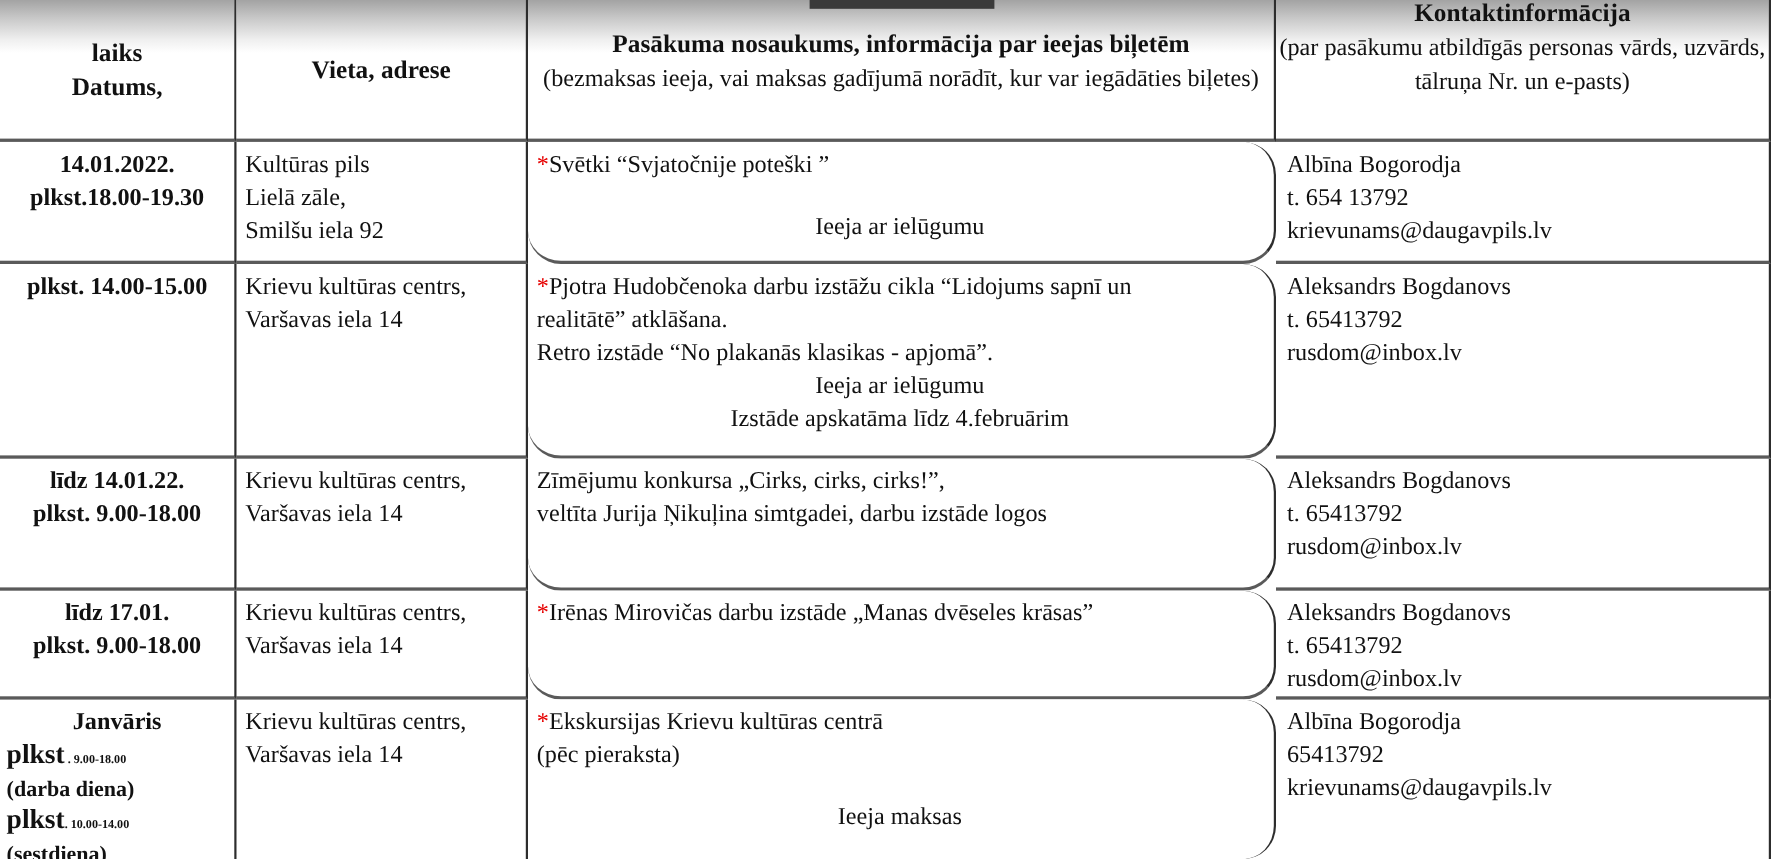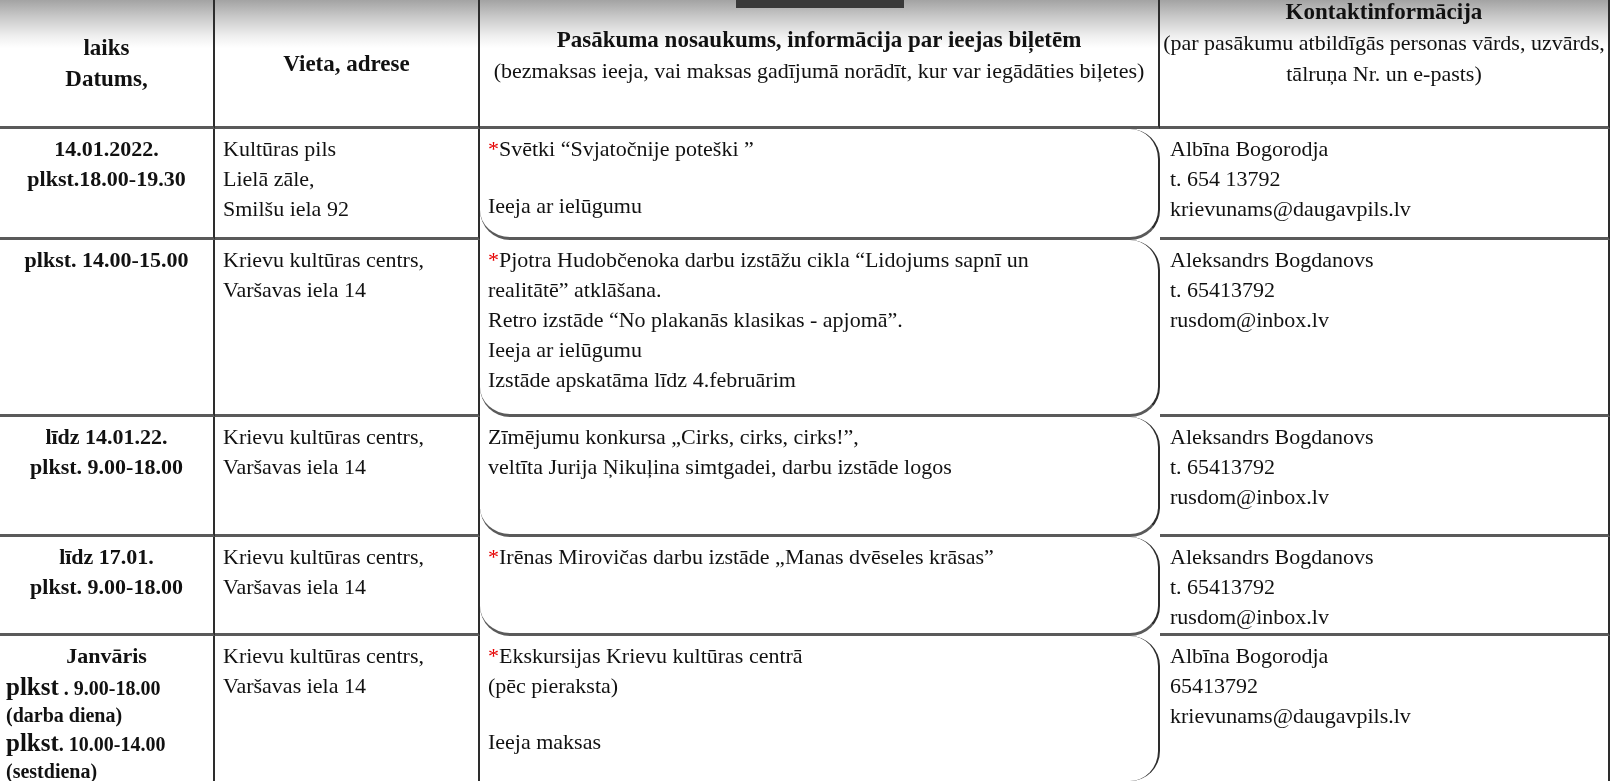--- a/index.html
+++ b/index.html
@@ -36,28 +36,28 @@
   }
   .hdr .b{font-weight:bold;font-size:23px;}
   .hdr-flex{display:flex;flex-direction:column;justify-content:center;height:100%;}
   .hdr-top3{padding-top:24px;}
   .hdr-top4{margin-top:-4px;padding-top:0;}
   .datums{ text-align:center;padding-top:5px;font-weight:bold;}
   .vieta{ padding:5px 6px 0 8px;}
   .event{ padding:5px 10px 0 8px;border-radius:30px;}
   .kontakt{ padding:5px 6px 16px 10px;}
   .ast{color:#e60000;}
-  .evcenter{text-align:left;}
+  .evcenter{text-align:center;}
   .gap27{margin-top:27px;}
   .gap26{margin-top:26px;}
   
   .d5-month{text-align:center;line-height:30px;}
   .d5-time{text-align:left;padding-left:6px;line-height:31px;}
   .d5-time .big{font-size:25px;}
-  .d5-time .small{font-size:20px;}
+  .d5-time .small{font-size:11px;}
   .d5-note{text-align:left;padding-left:6px;font-size:20px;line-height:23px;}
 </style>
 </head>
 <body>
 
 <div class="stage">
   <div class="topbar-fragment"></div>
 
   <div class="grid">
 

